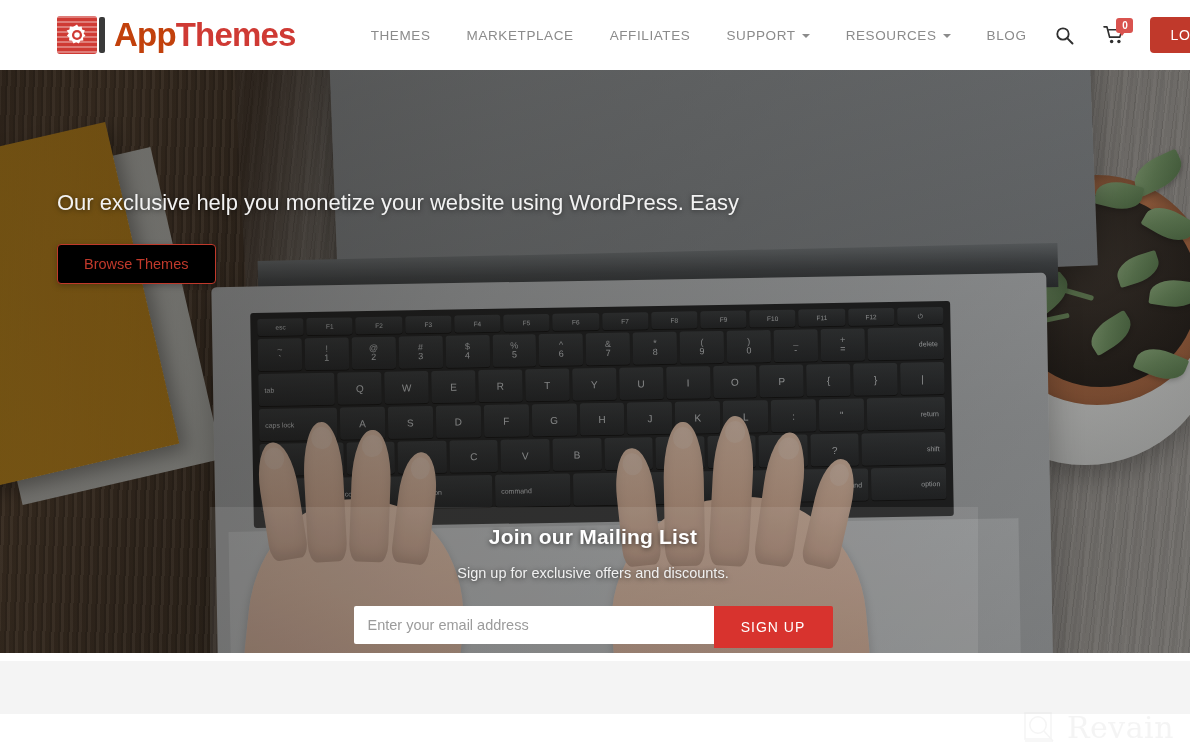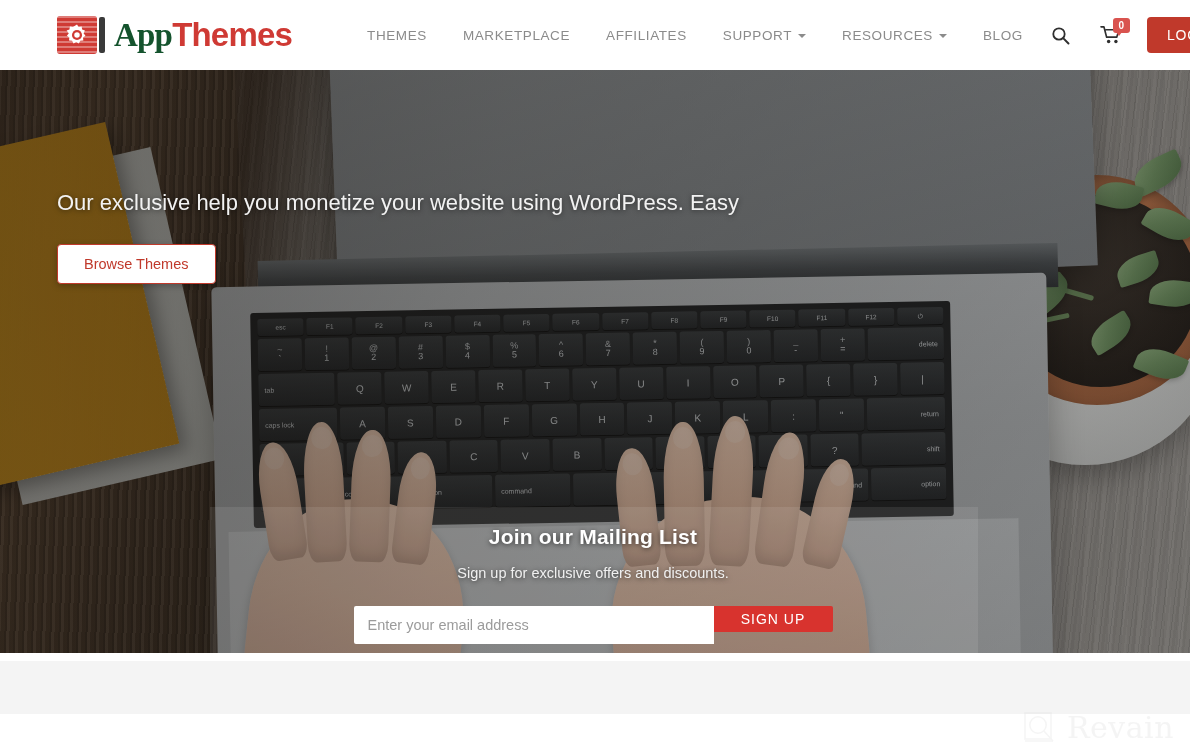--- a/index.html
+++ b/index.html
@@ -45,21 +45,21 @@
   .logo-gear {
     position: absolute; left: 7px; top: 6px;
     width: 26px; height: 26px; z-index: 2;
   }
   .logo-bar {
     position: absolute; left: 42px; top: 1px;
     width: 6px; height: 36px;
     background: #3a3a3a; border-radius: 2px;
   }
   .logo-text { font-size: 33px; font-weight: bold; letter-spacing: -.8px; }
-  .logo-app { color: #14532d; font-family: Liberation Serif, serif; }
+  .logo-app { color: #c2410c; }
   .logo-themes { color: #cf3a34; }
 
   .nav-links {
     display: flex; align-items: center;
     margin-left: 57px; gap: 0;
   }
   .nav-link {
     color: #8b8b8b;
     font-size: 13.5px;
     letter-spacing: .6px;
@@ -304,21 +304,21 @@
   .hero-sub {
     color: #f2f2f2;
     font-size: 22px;
     line-height: 1.42;
     margin-top: 22px;
     text-shadow: 0 1px 5px rgba(0,0,0,.5);
   }
   .browse-btn {
     display: inline-block;
     margin-top: 26px;
-    background: #ffffff;
+    background: #000000;
     color: #c0392b;
     border: 1px solid #c0392b;
     border-radius: 4px;
     padding: 11px 26px;
     font-size: 14.5px;
     cursor: pointer;
     font-family: "Liberation Sans", sans-serif;
     box-shadow: 0 2px 6px rgba(0,0,0,.25);
   }
 
@@ -345,21 +345,21 @@
     width: 360px; height: 38px;
     border: none; outline: none;
     background: #ffffff;
     padding: 0 14px;
     font-size: 14.5px; color: #555;
     font-family: "Liberation Sans", sans-serif;
     border-radius: 2px 0 0 2px;
   }
   .mail-input::placeholder { color: #9b9b9b; }
   .mail-submit {
-    width: 119px; height: 26px;
+    width: 119px; height: 42px;
     background: #d8332e;
     color: #ffffff;
     border: none; cursor: pointer;
     font-size: 14px; letter-spacing: 1px;
     font-family: "Liberation Sans", sans-serif;
     border-radius: 0 2px 2px 0;
   }
 
   
   .below-grey {

